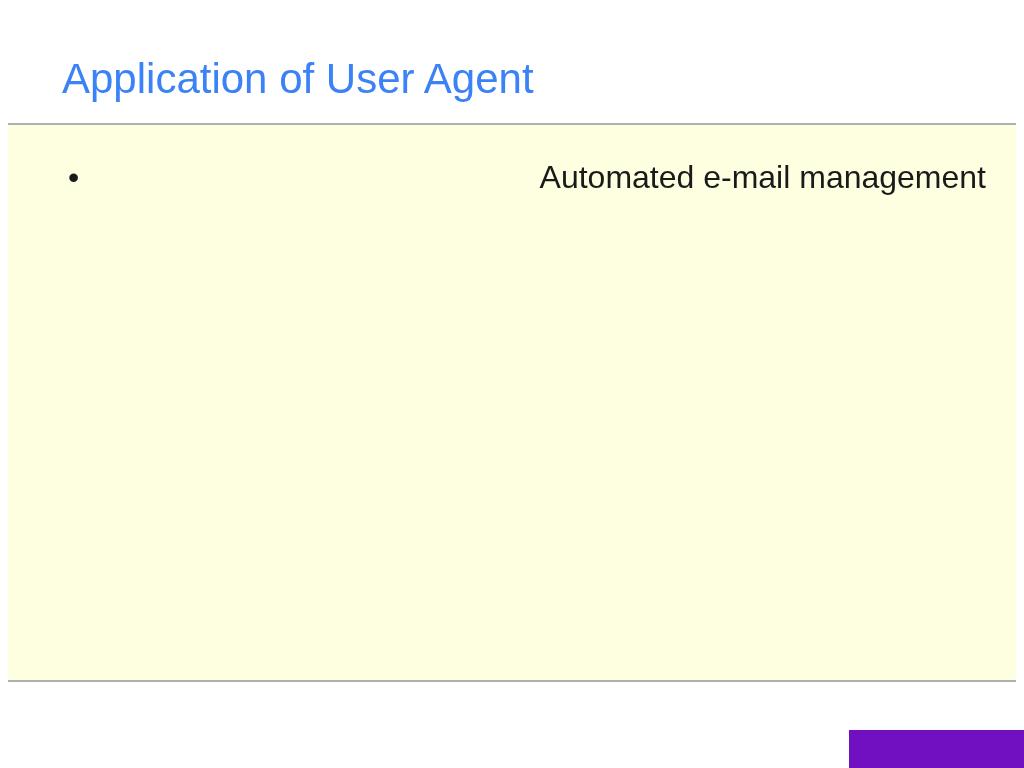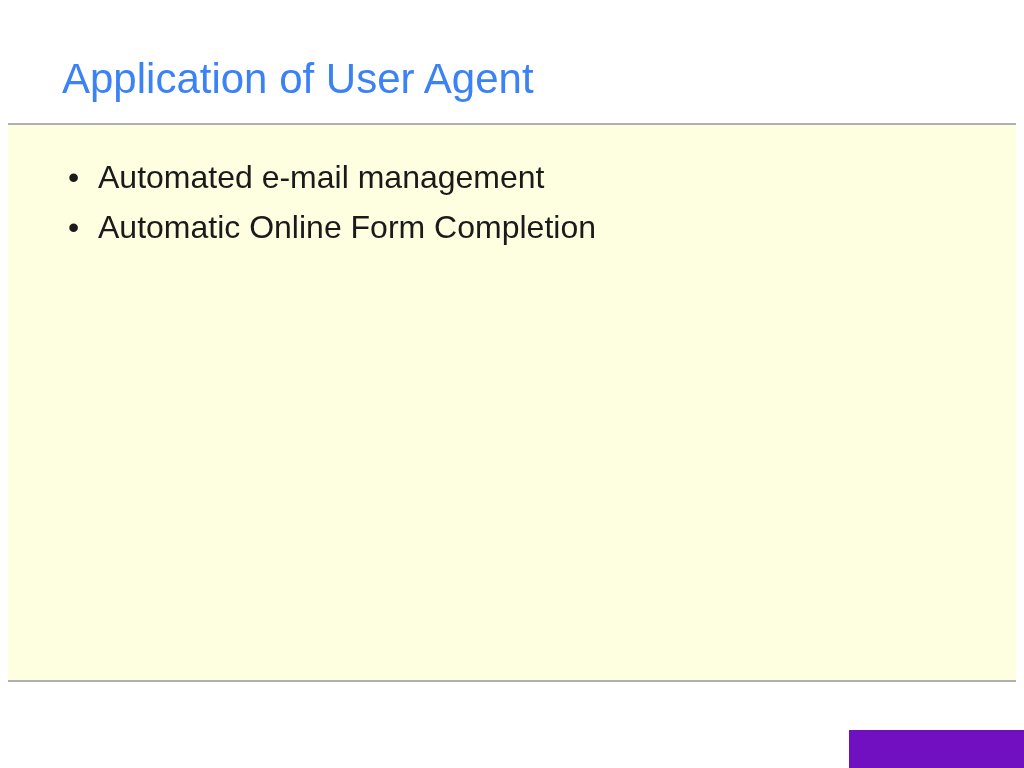--- a/index.html
+++ b/index.html
@@ -27,20 +27,21 @@
       margin: 0 8px 0 8px;
     }
     .content-area {
       background: #feffe0;
       margin: 0 8px 0 8px;
       padding: 28px 30px 30px 50px;
       height: 555px;
     }
     .bullet-list {
       list-style: none;
+      text-align: right;
     }
     .bullet-item {
       font-size: 32px;
       color: #1a1a1a;
       line-height: 1.5;
       padding-left: 40px;
       position: relative;
       margin-bottom: 2px;
     }
     .bullet-item::before {
@@ -66,17 +67,16 @@
     }
   </style>
 </head>
 <body>
 
 <h1 class="slide-title">Application of User Agent</h1>
 <div class="title-divider"></div>
 <div class="content-area">
   <ul class="bullet-list">
     <li class="bullet-item">Automated e-mail management</li>
-    <li class="bullet-item">Automatic Online Form Completion</li>
   </ul>
 </div>
 <div class="bottom-divider"></div>
 <div class="footer-accent"></div>
 
 </body></html>

